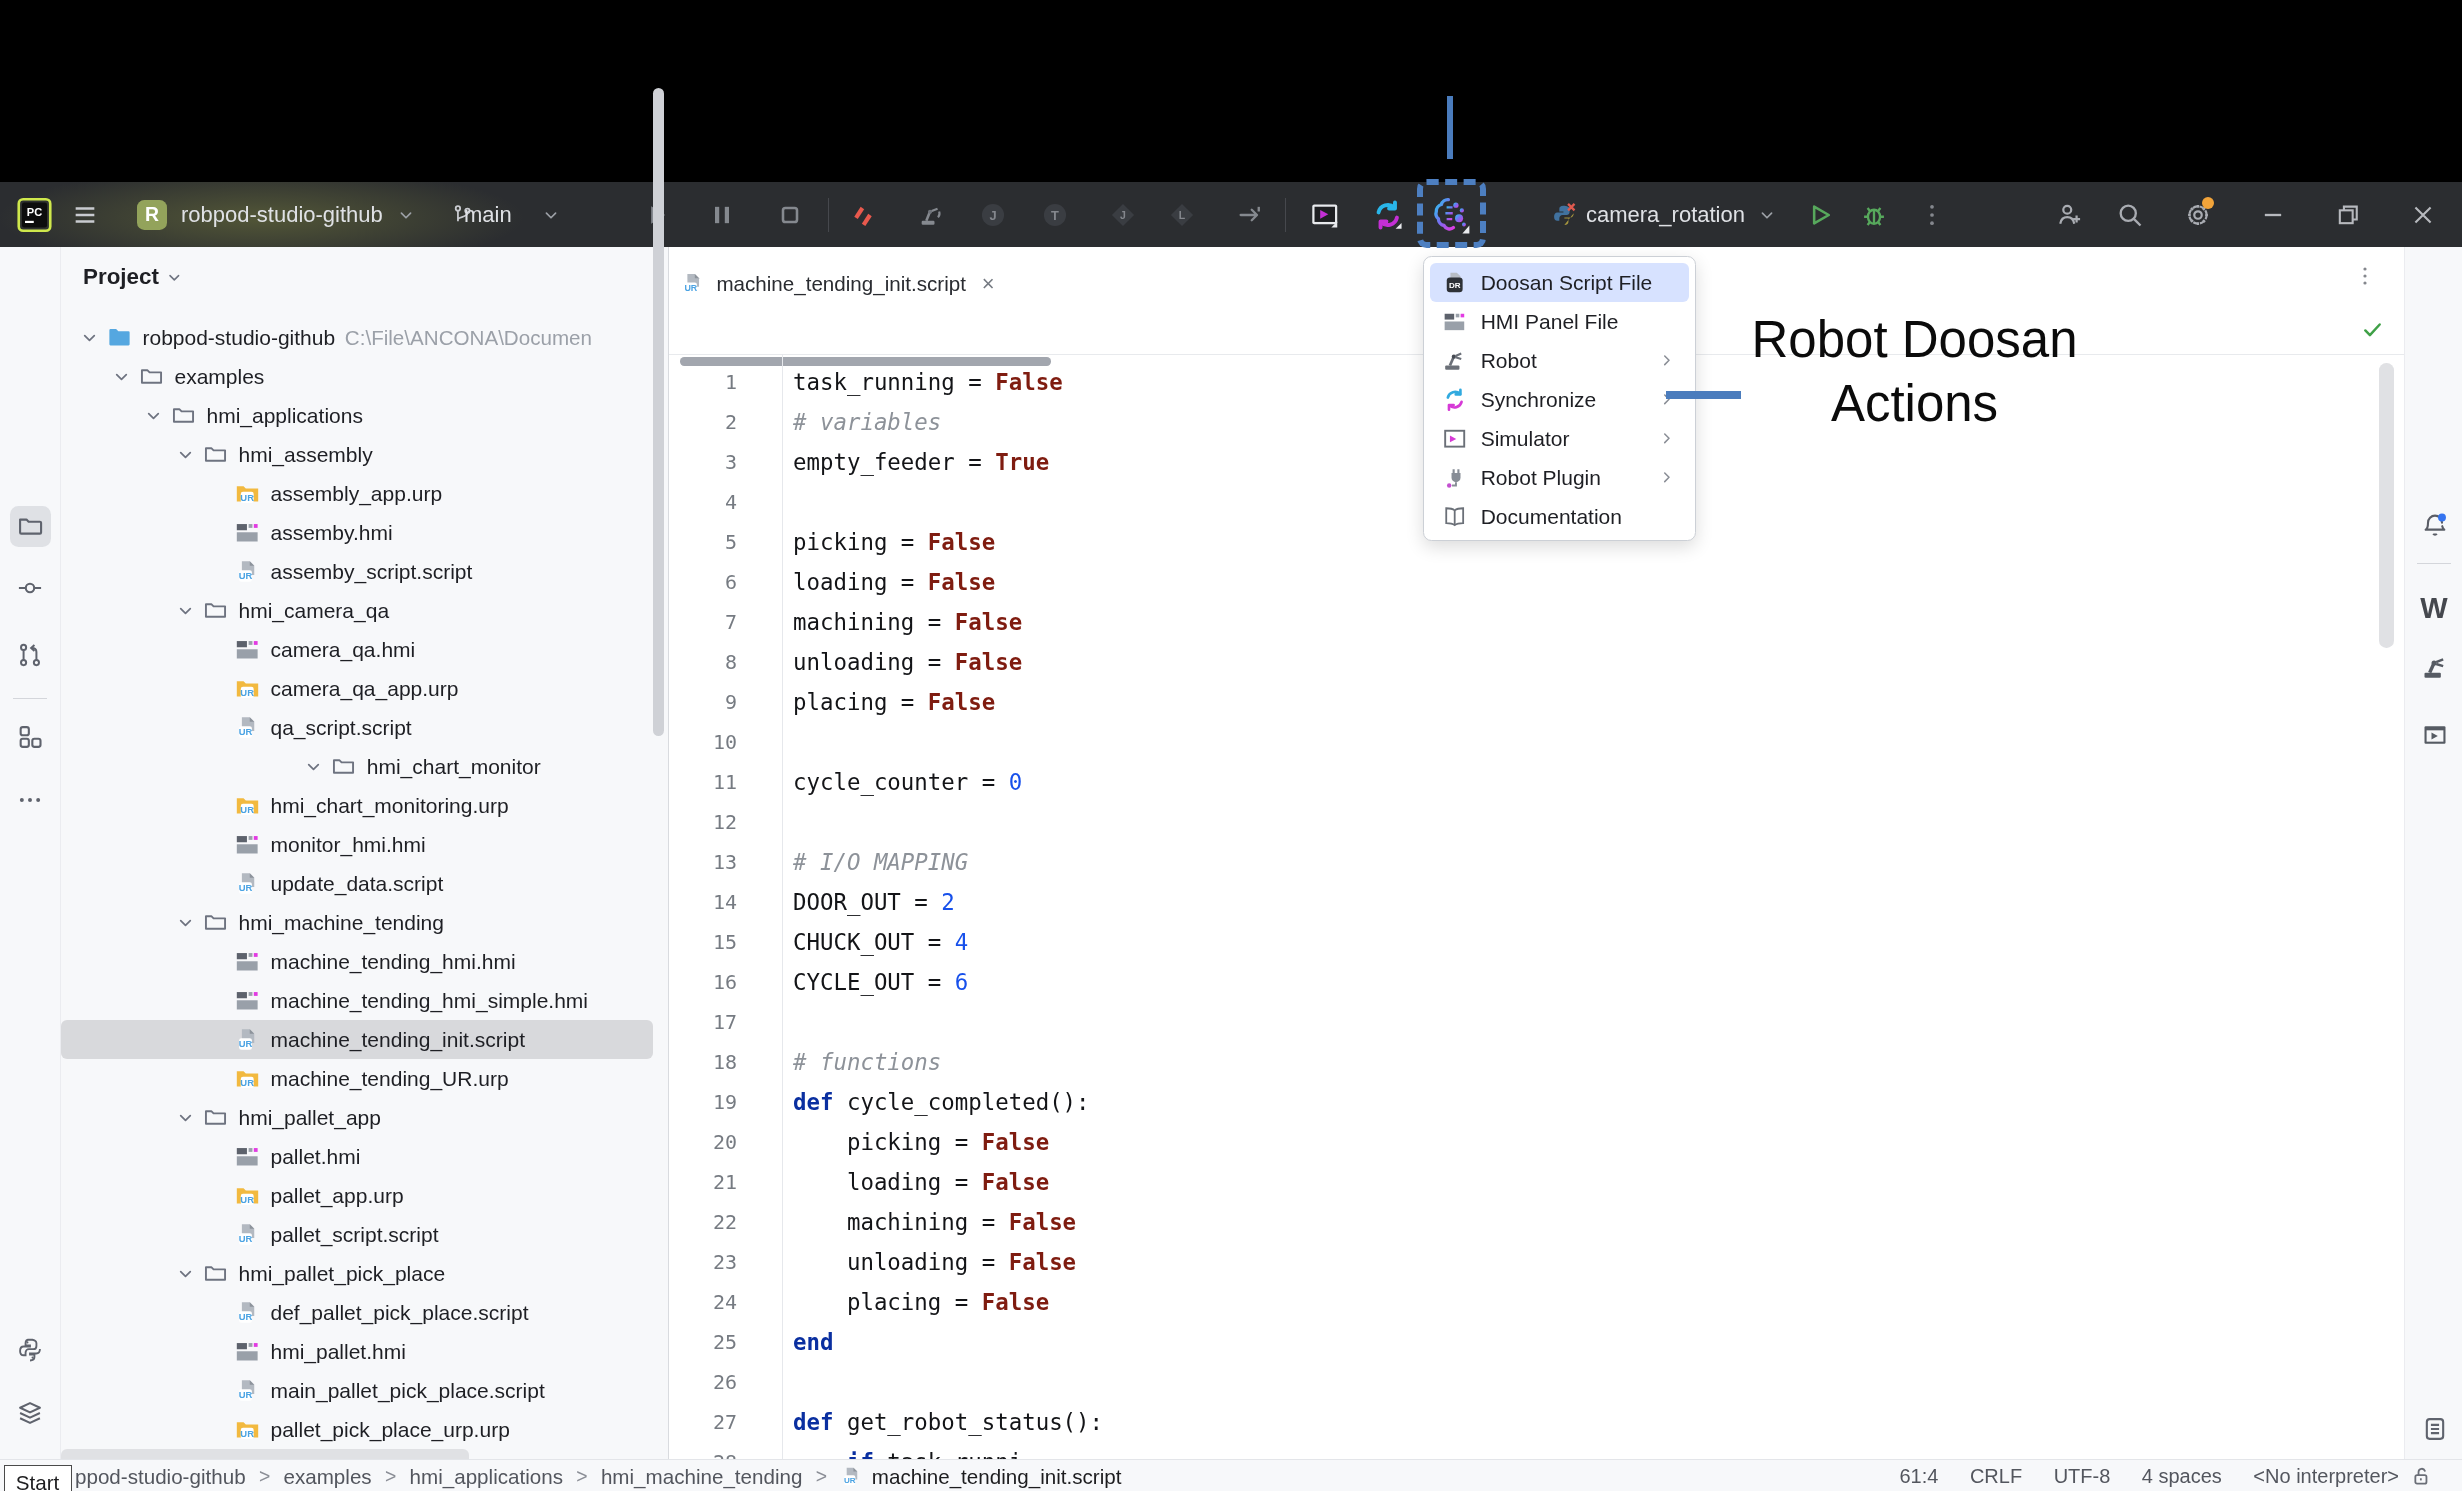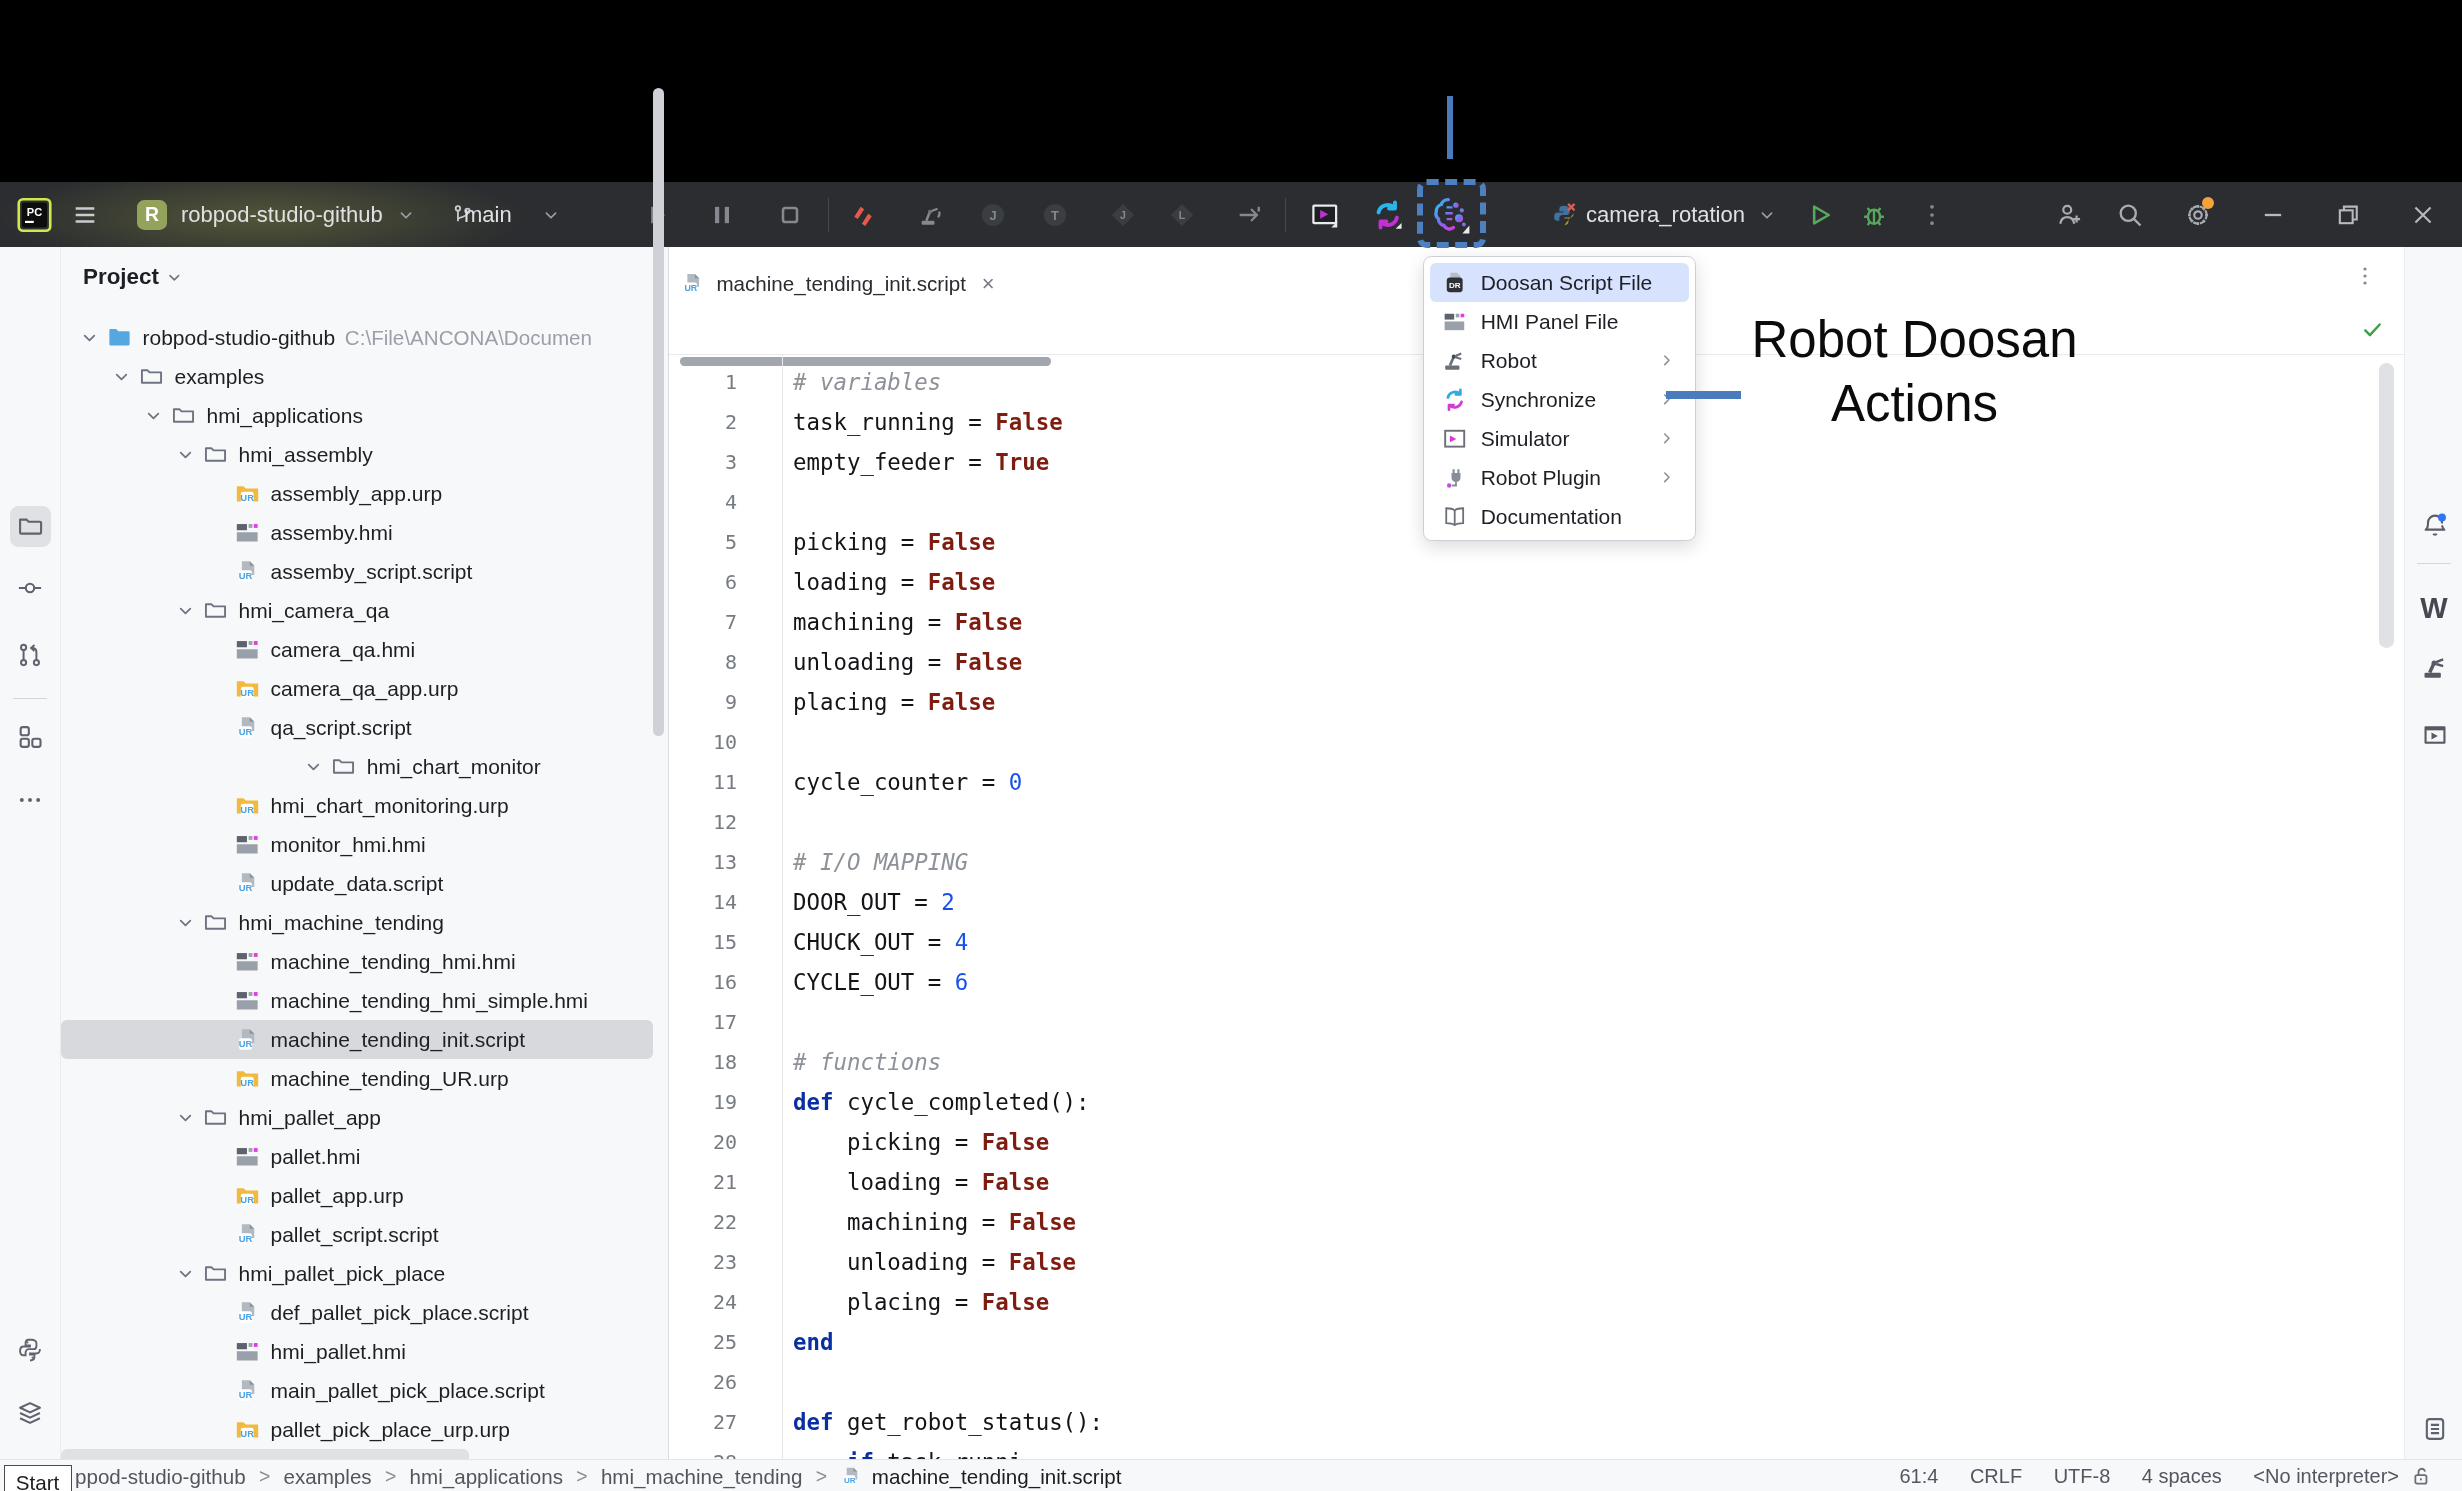--- a/index.html
+++ b/index.html
@@ -821,22 +821,22 @@
         <div>22</div>
         <div>23</div>
         <div>24</div>
         <div>25</div>
         <div>26</div>
         <div>27</div>
         <div>28</div>
       </div>
     <div id="gut-line"></div>
     <div id="code">
+        <div class="cl"><span class="tok-p">task_running = </span><span class="tok-b">False</span></div>
         <div class="cl"><span class="tok-c"># variables</span></div>
-        <div class="cl"><span class="tok-p">task_running = </span><span class="tok-b">False</span></div>
         <div class="cl"><span class="tok-p">empty_feeder = </span><span class="tok-b">True</span></div>
         <div class="cl"></div>
         <div class="cl"><span class="tok-p">picking = </span><span class="tok-b">False</span></div>
         <div class="cl"><span class="tok-p">loading = </span><span class="tok-b">False</span></div>
         <div class="cl"><span class="tok-p">machining = </span><span class="tok-b">False</span></div>
         <div class="cl"><span class="tok-p">unloading = </span><span class="tok-b">False</span></div>
         <div class="cl"><span class="tok-p">placing = </span><span class="tok-b">False</span></div>
         <div class="cl"></div>
         <div class="cl"><span class="tok-p">cycle_counter = </span><span class="tok-n">0</span></div>
         <div class="cl"></div>

